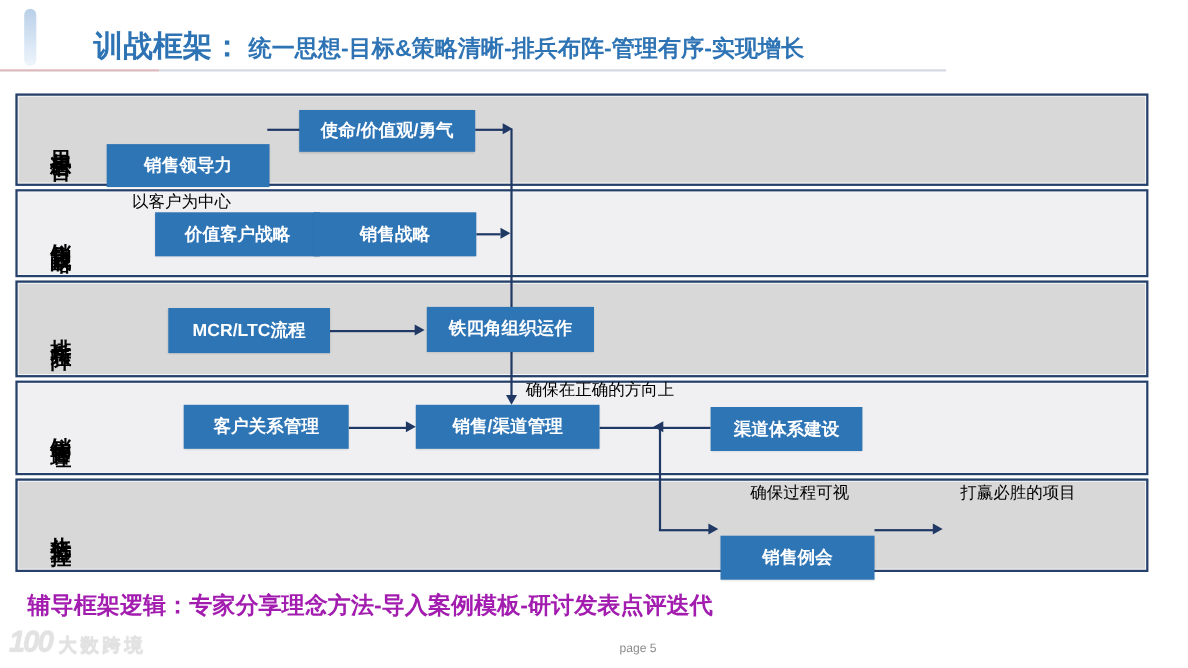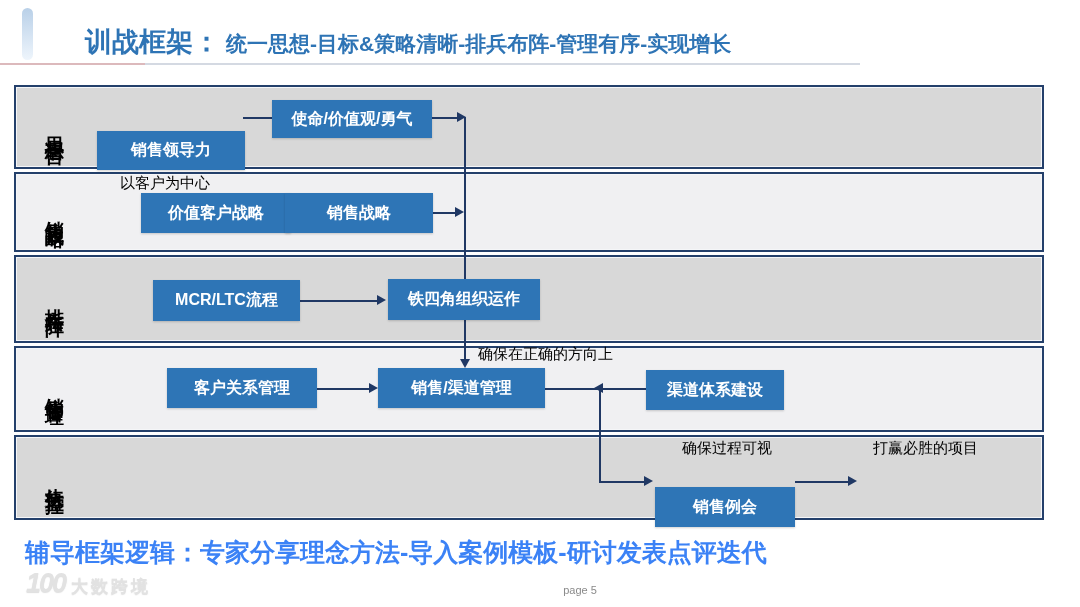--- a/index.html
+++ b/index.html
@@ -29,22 +29,22 @@
   
   .hl{position:absolute;height:2px;background:#203864;z-index:1;}
   .vl{position:absolute;width:2px;background:#203864;z-index:1;}
   .arr-r{position:absolute;width:0;height:0;border-top:5px solid transparent;border-bottom:5px solid transparent;
          border-left:9px solid #203864;z-index:2;}
   .arr-l{position:absolute;width:0;height:0;border-top:5px solid transparent;border-bottom:5px solid transparent;
          border-right:9px solid #203864;z-index:2;}
   .arr-d{position:absolute;width:0;height:0;border-left:5px solid transparent;border-right:5px solid transparent;
          border-top:9px solid #203864;z-index:2;}
   
-  .footer-logic{position:absolute;left:25px;top:536px;font-size:25px;font-weight:bold;color:#3b82f6;white-space:nowrap;}
-  .logo{position:absolute;left:26px;top:568px;display:flex;align-items:baseline;color:#e2e2e2;font-weight:bold;
+  .footer-logic{position:absolute;left:25px;top:536px;font-size:21px;font-weight:bold;color:#a21caf;white-space:nowrap;}
+  .logo{position:absolute;left:8px;top:568px;display:flex;align-items:baseline;color:#e2e2e2;font-weight:bold;
         text-shadow:0 1px 1px rgba(160,160,160,0.35);}
   .logo-icon{font-size:27px;font-style:italic;letter-spacing:-2px;margin-right:6px;}
   .logo-text{font-size:17px;letter-spacing:3px;}
   .page-num{position:absolute;left:0;top:584px;width:1080px;text-align:center;font-size:11px;color:#8a8a8a;margin-left:40px;}
 </style>
 </head>
 <body>
 
 <div id="stage">
 

